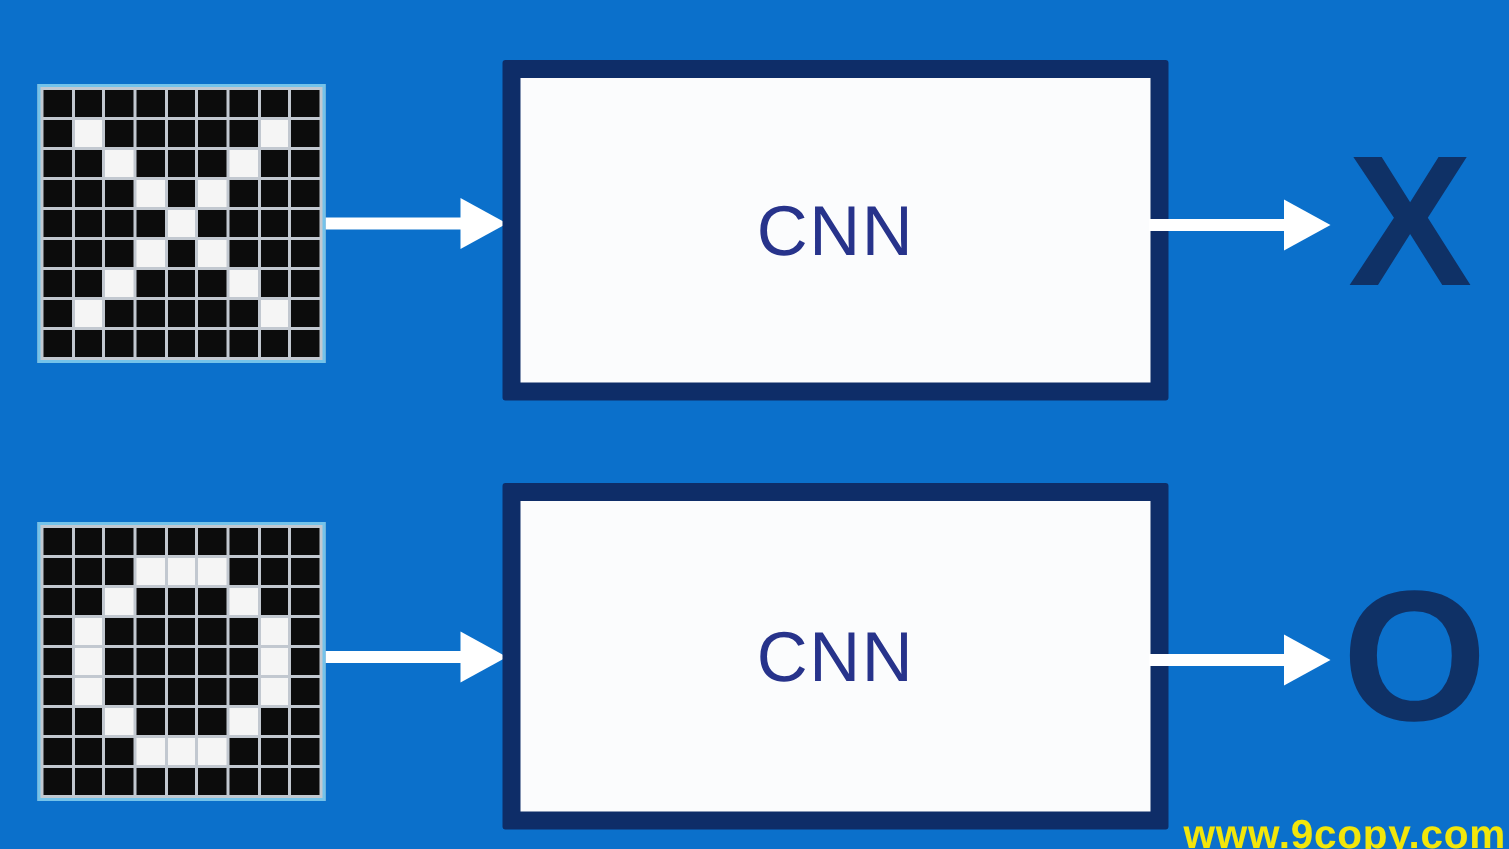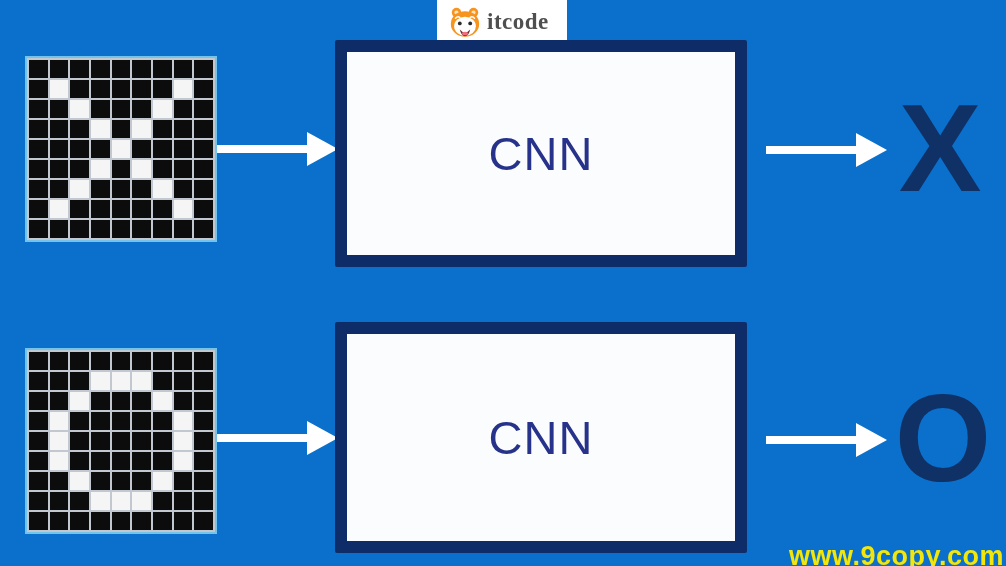--- a/index.html
+++ b/index.html
@@ -39,21 +39,21 @@
 
   
   .arrow { position: absolute; }
   .arrow-t1 { left: 217px; top: 129px; }
   .arrow-t2 { left: 766px; top: 130px; }
   .arrow-b1 { left: 217px; top: 418px; }
   .arrow-b2 { left: 766px; top: 420px; }
 
   
   .cnn-box {
-    position: absolute; left: 335px; width: 412px; box-sizing: border-box;
+    position: absolute; left: 335px; width: 444px; box-sizing: border-box;
     border: 12px solid var(--box-border, #0e2d68);
     background: var(--box-fill, #fbfcfd);
     display: flex; align-items: center; justify-content: center;
     border-radius: 2px;
   }
   .box-top { top: 40px; height: 227px; }
   .box-bottom { top: 322px; height: 231px; }
   .cnn-label {
     font-size: 47px; color: var(--box-text, #27338b);
     letter-spacing: 1px; font-weight: 400;
@@ -75,37 +75,20 @@
     position: absolute; right: 2px; bottom: -6px;
     font-weight: 700; font-size: 27px; letter-spacing: 0.5px;
     color: var(--watermark, #f2e60b);
   }
 </style>
 </head>
 <body>
 
 <div class="stage">
 
-  <div class="logo">
-    <svg width="34" height="34" viewBox="0 0 36 36">
-      <circle cx="9" cy="8" r="5" fill="#f7941d"></circle>
-      <circle cx="27" cy="8" r="5" fill="#f7941d"></circle>
-      <circle cx="9" cy="8" r="2.2" fill="#fde3c0"></circle>
-      <circle cx="27" cy="8" r="2.2" fill="#fde3c0"></circle>
-      <ellipse cx="18" cy="20" rx="15" ry="13.5" fill="#f7941d"></ellipse>
-      <ellipse cx="18" cy="22.5" rx="11.5" ry="10" fill="#ffffff"></ellipse>
-      <path d="M8 14 q2 -2.5 4.5 -1" stroke="#ffffff" stroke-width="1.6" fill="none" stroke-linecap="round"></path>
-      <path d="M23.5 13 q2.5 -1.5 4.5 1" stroke="#ffffff" stroke-width="1.6" fill="none" stroke-linecap="round"></path>
-      <circle cx="12.5" cy="19.5" r="2" fill="#2b2b2b"></circle>
-      <circle cx="23.5" cy="19.5" r="2" fill="#2b2b2b"></circle>
-      <path d="M12.5 26 q5.5 6.5 11 0 q-1.5 7 -5.5 7 q-4 0 -5.5 -7 Z" fill="#6b3030"></path>
-      <ellipse cx="18" cy="30.2" rx="3.2" ry="1.9" fill="#f26d7d"></ellipse>
-    </svg>
-    <span class="logo-text">itcode</span>
-  </div>
 
   <div class="pixel-grid grid-x">
       <div class="cell-off"></div>
       <div class="cell-off"></div>
       <div class="cell-off"></div>
       <div class="cell-off"></div>
       <div class="cell-off"></div>
       <div class="cell-off"></div>
       <div class="cell-off"></div>
       <div class="cell-off"></div>

